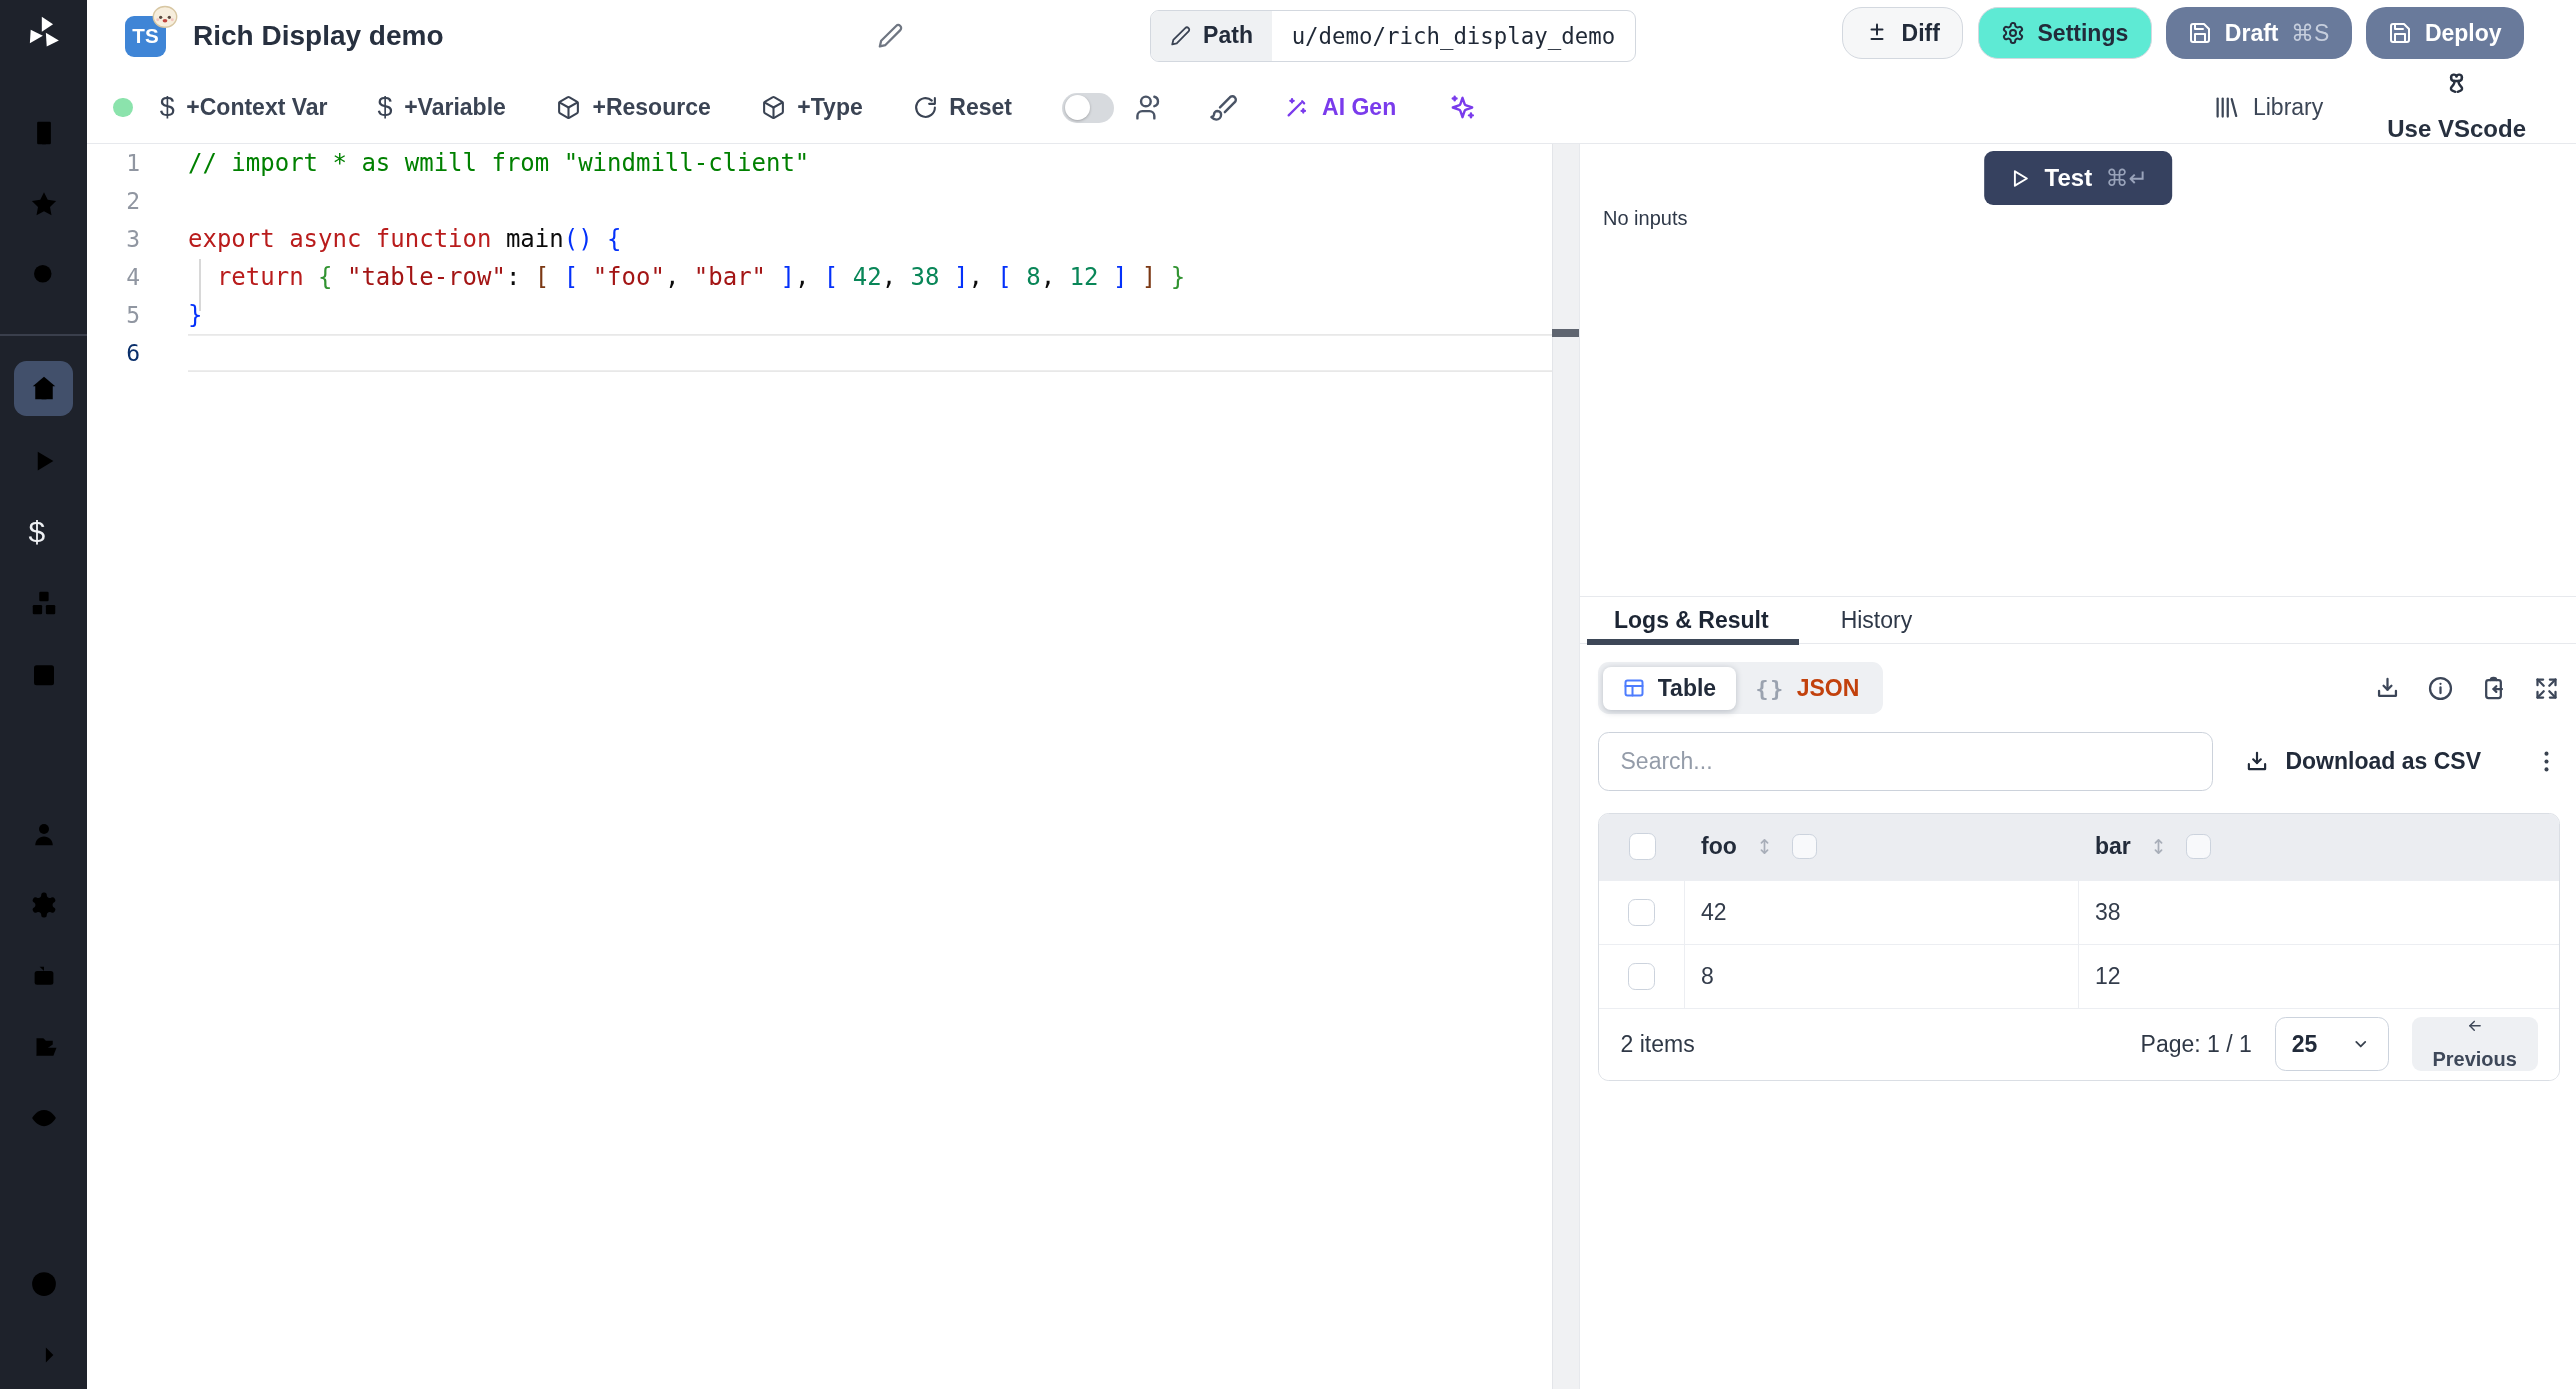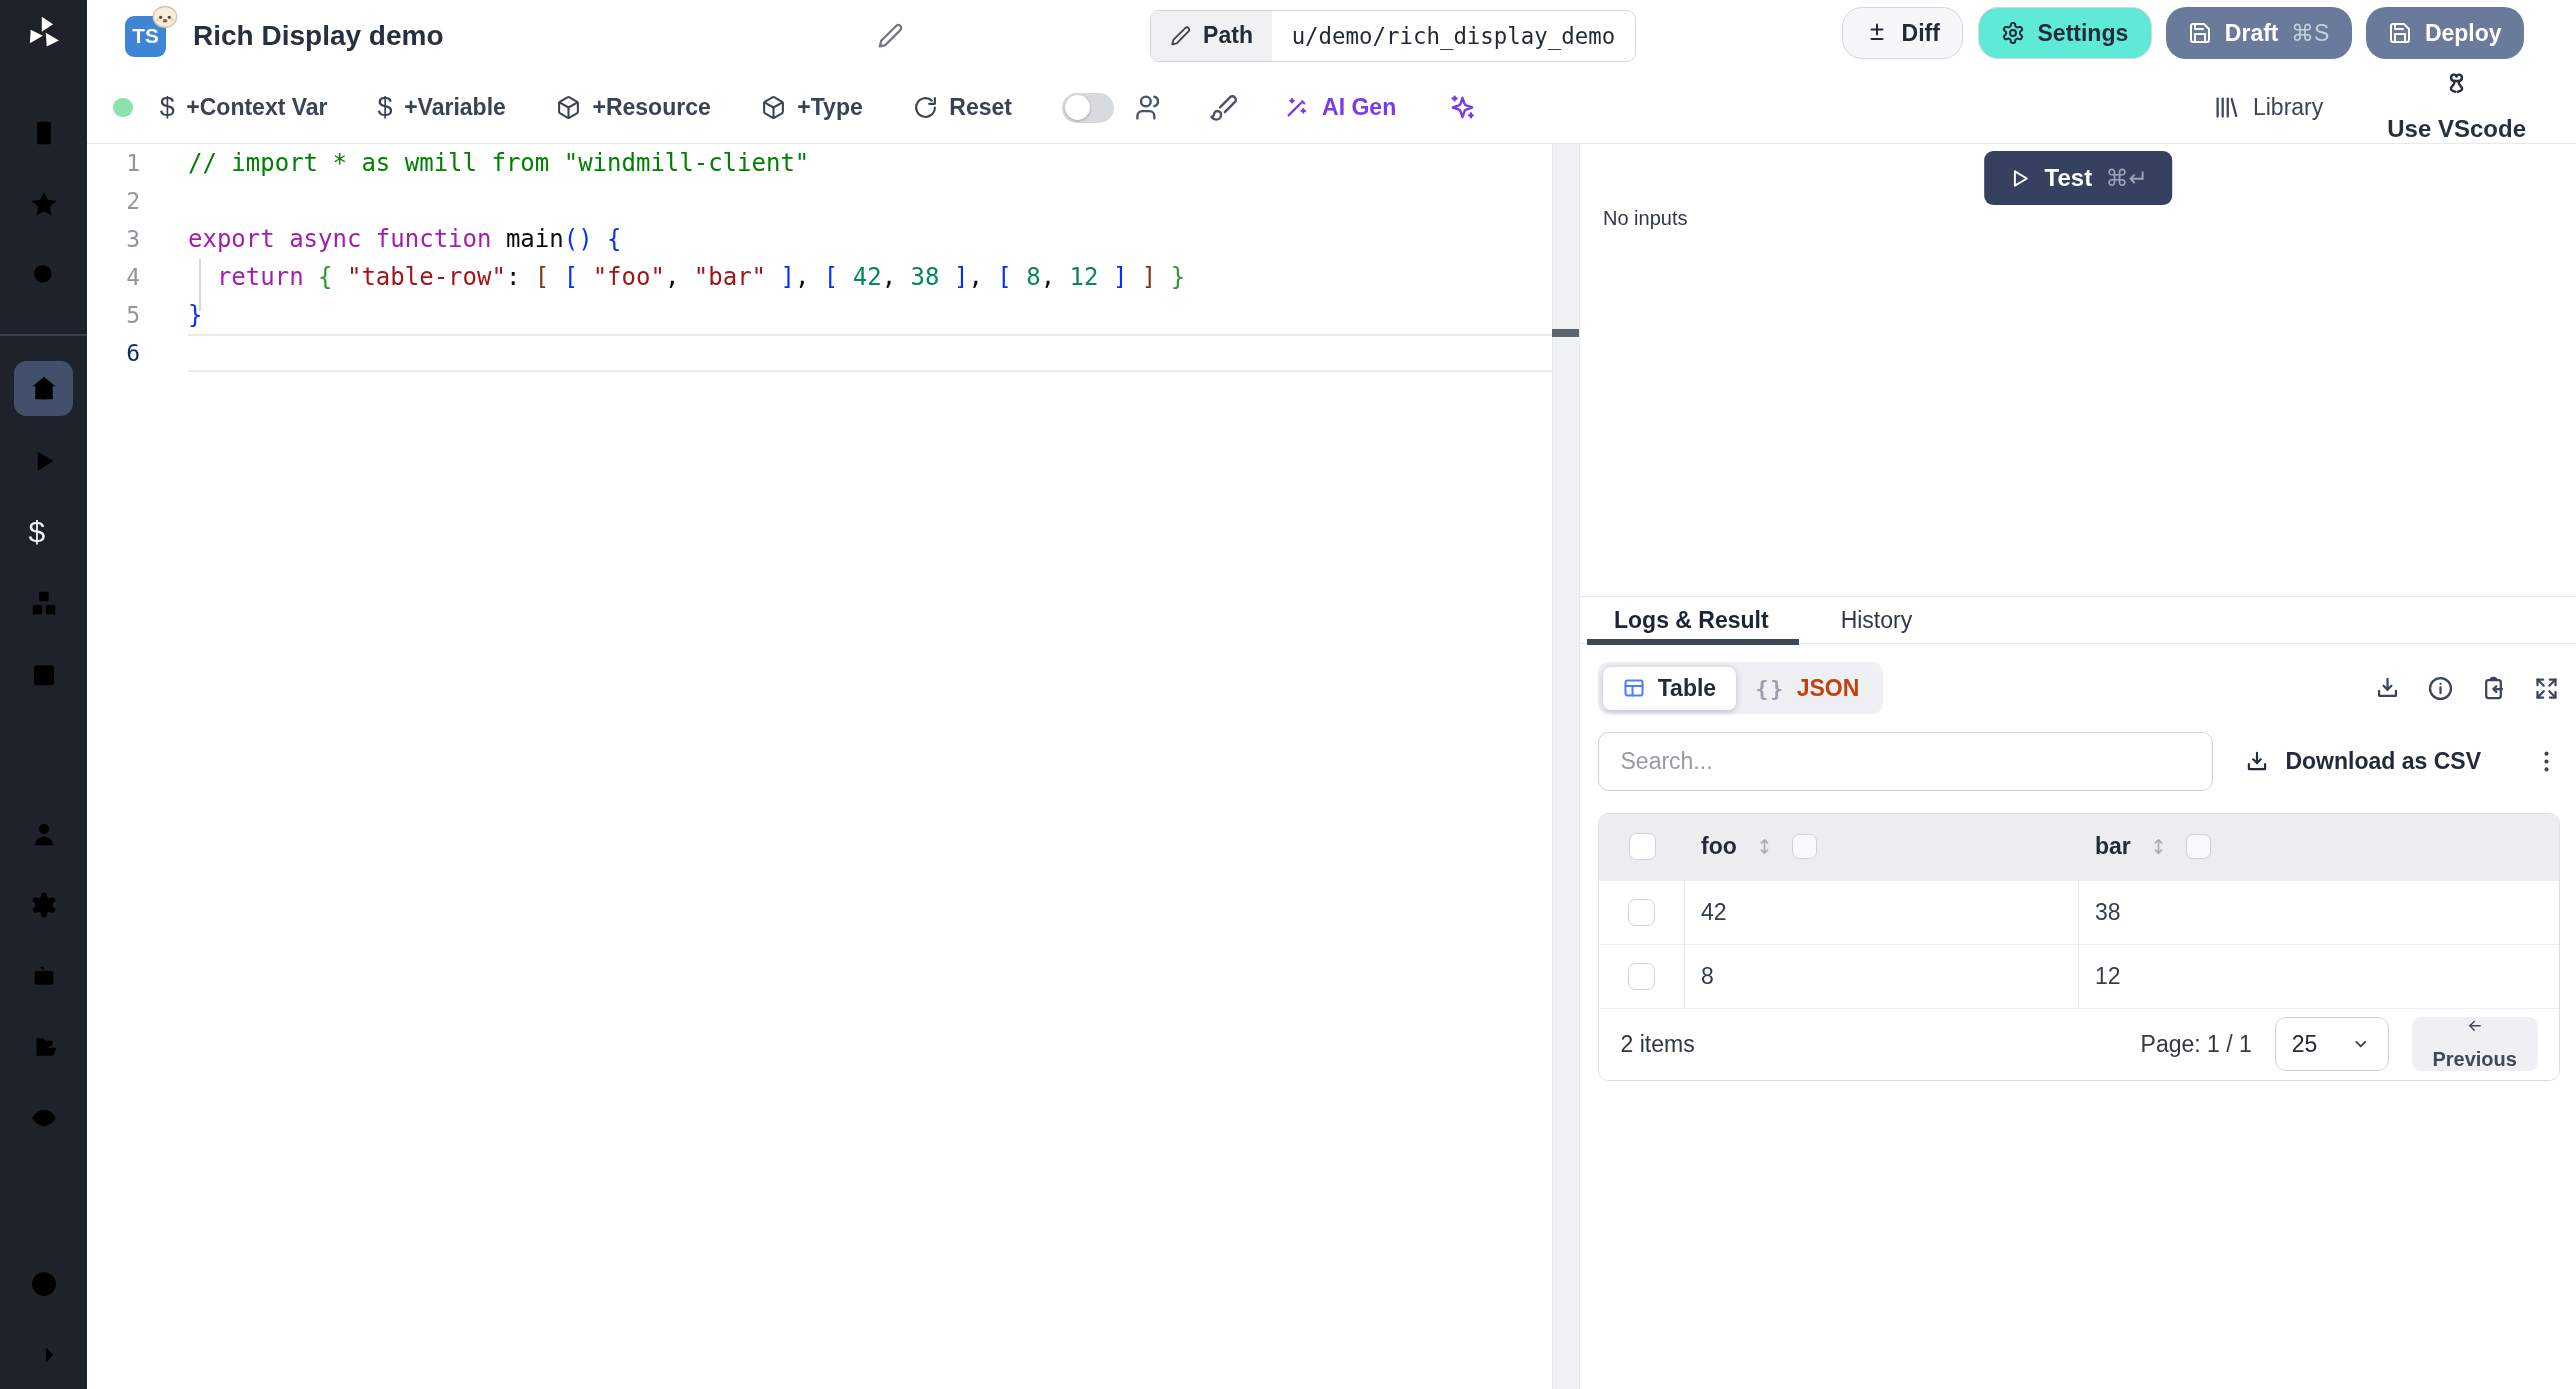--- a/index.html
+++ b/index.html
@@ -71,21 +71,21 @@
   .content { display:flex; height:1246px; }
 
   
   .editor { width:1492px; position:relative; background:#fff;
     font-family:"DejaVu Sans Mono", monospace; font-size:24px; }
   .cl { display:flex; line-height:38px; white-space:pre; }
   .ln { width:101px; text-align:right; padding-right:48px; color:#9096a1; font-size:23px; flex:none; }
   .lc { flex:1; margin-right:27px; }
   .cl.cur .ln { color:#0a2f6b; }
   .cl.cur .lc { box-shadow: inset 0 1.8px #e8e8e8, inset 0 -1.8px #e8e8e8; }
-  .tk-c{color:#008000}.tk-k{color:#a21caf}.tk-p{color:#0b0b0b}.tk-s{color:#a31515}
+  .tk-c{color:#008000}.tk-k{color:#b91c1c}.tk-p{color:#0b0b0b}.tk-s{color:#a31515}
   .tk-n{color:#098658}.tk-b1{color:#0431fa}.tk-b2{color:#319331}.tk-b3{color:#7b3814}
   .indent-guide { position:absolute; left:112px; top:115px; width:1.8px; height:52px; background:#d8d8d8; }
   .scroll-band { position:absolute; top:0; right:0; width:27px; height:100%; background:#f0f1f3; border-left:0.9px solid #e3e5e9; }
   .scroll-thumb { position:absolute; top:185px; right:0; width:27px; height:8px; background:#5f6570; }
 
   
   .rightpanel { flex:1; border-left:1.8px solid #e7e9ed; background:#fff; display:flex; flex-direction:column; }
   .run-area { height:453px; position:relative; border-bottom:1.8px solid #e7e9ed; }
   .test-btn { position:absolute; left:50%; transform:translateX(-50%); top:7.2px; height:54px;
     background:#36415f; border-radius:9px; display:flex; align-items:center; gap:13.4px; padding:0 24px;
@@ -129,21 +129,21 @@
   .cbx { width:27px; height:27px; border:1.8px solid #ccd3dd; border-radius:7.2px; background:#fff; flex:none; }
   .hbox { width:25px; height:25px; border:1.8px solid #ccd3dd; border-radius:7.2px; background:#f8f9fb; flex:none; }
   .hcell { display:flex; align-items:center; gap:16px; font-size:23px; font-weight:700; color:#222b3a; }
   .sort { width:23px; height:23px; color:#a8aeb9; }
   .trow { display:flex; height:64px; align-items:center; border-top:1.8px solid #eceef2; font-size:23px; color:#333c4b; background:#fff; }
   .trow .tc-check, .trow .tc-foo { border-right:1.8px solid #eceef2; }
   .tfoot { display:flex; align-items:center; border-top:1.8px solid #eceef2; height:72px; padding:0 21.5px;
     font-size:23px; color:#2f3846; background:#fff; }
   .tfoot-right { margin-left:auto; display:flex; align-items:center; gap:23px; }
   .page-select { width:114px; height:54px; border:1.8px solid #ccd3dd; border-radius:10.7px; display:flex;
-    align-items:center; justify-content:space-between; padding:0 16px; font-size:23px; color:#222b3a; background:#fff; }
+    align-items:center; justify-content:space-between; padding:0 16px; font-size:23px; color:#222b3a; background:#fff;font-weight:bold; }
   .page-select .ic { width:21.5px; height:21.5px; color:#39424f; }
   .prev-btn { height:54px; background:#eef0f3; border-radius:9px; display:flex; align-items:center; gap:13.4px;
     padding:0 20.6px; font-weight:600; color:#3e4859; font-size:20px;flex-direction:column; }
   .prev-btn .ic { width:24px; height:24px; }
 </style>
 </head>
 <body>
 
 <aside class="sidebar">
   <svg class="sb-logo" viewBox="0 0 24 24">

